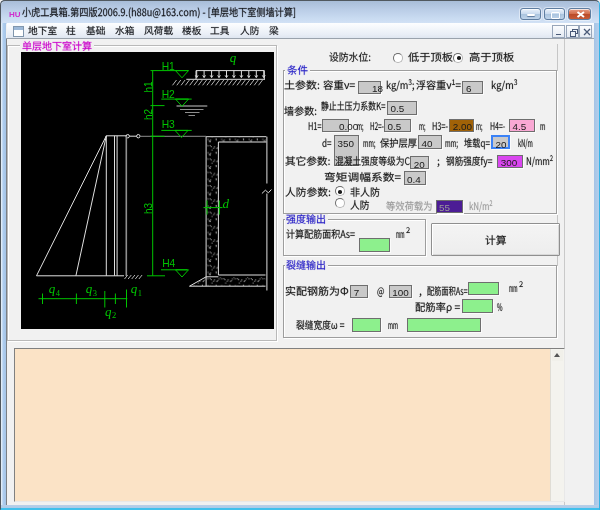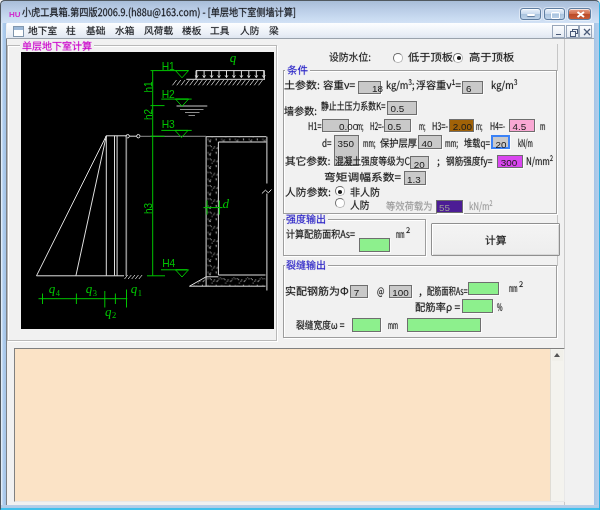--- a/index.html
+++ b/index.html
@@ -165,21 +165,21 @@
 <div style="position:absolute;left:491.0px;top:135.0px;width:19px;height:13.5px;background:#c9c9c9;border:2px solid #3b82f6;box-shadow:1px 1px 0 #fbfbfb;box-sizing:border-box">
     <div style="position:absolute;left:2.5px;top:1.5px;font:9.9px 'Liberation Sans';color:#1a1a1a">20</div>
   </div>
 <div style="position:absolute;left:410.3px;top:156.0px;width:18.7px;height:12.5px;background:#c9c9c9;border:1px solid #6e6e6e;box-shadow:1px 1px 0 #fbfbfb;box-sizing:border-box">
     <div style="position:absolute;left:2.5px;top:1.5px;font:9.9px 'Liberation Sans';color:#1a1a1a">20</div>
   </div>
 <div style="position:absolute;left:497.2px;top:154.5px;width:26.0px;height:13.5px;background:#d946ef;border:1px solid #6e6e6e;box-shadow:1px 1px 0 #fbfbfb;box-sizing:border-box">
     <div style="position:absolute;left:2.5px;top:1.5px;font:9.9px 'Liberation Sans';color:#1a1a1a">300</div>
   </div>
 <div style="position:absolute;left:403.5px;top:171.0px;width:22.5px;height:13.5px;background:#c9c9c9;border:1px solid #6e6e6e;box-shadow:1px 1px 0 #fbfbfb;box-sizing:border-box">
-    <div style="position:absolute;left:2.5px;top:1.5px;font:9.9px 'Liberation Sans';color:#1a1a1a">1.3</div>
+    <div style="position:absolute;left:2.5px;top:1.5px;font:9.9px 'Liberation Sans';color:#1a1a1a">0.4</div>
   </div>
 <div style="position:absolute;left:435.5px;top:199.5px;width:27.5px;height:13.0px;background:#4c1d95;border:1px solid #6e6e6e;box-shadow:1px 1px 0 #fbfbfb;box-sizing:border-box">
     <div style="position:absolute;left:2.5px;top:1.5px;font:9.9px 'Liberation Sans';color:#9a9a9a">55</div>
   </div>
 <div style="position:absolute;left:350.2px;top:284.5px;width:17.8px;height:13.0px;background:#c9c9c9;border:1px solid #6e6e6e;box-shadow:1px 1px 0 #fbfbfb;box-sizing:border-box">
     <div style="position:absolute;left:2.5px;top:1.5px;font:9.9px 'Liberation Sans';color:#1a1a1a">7</div>
   </div>
 <div style="position:absolute;left:388.8px;top:284.5px;width:23.7px;height:13.0px;background:#c9c9c9;border:1px solid #6e6e6e;box-shadow:1px 1px 0 #fbfbfb;box-sizing:border-box">
     <div style="position:absolute;left:2.5px;top:1.5px;font:9.9px 'Liberation Sans';color:#1a1a1a">100</div>
   </div>

